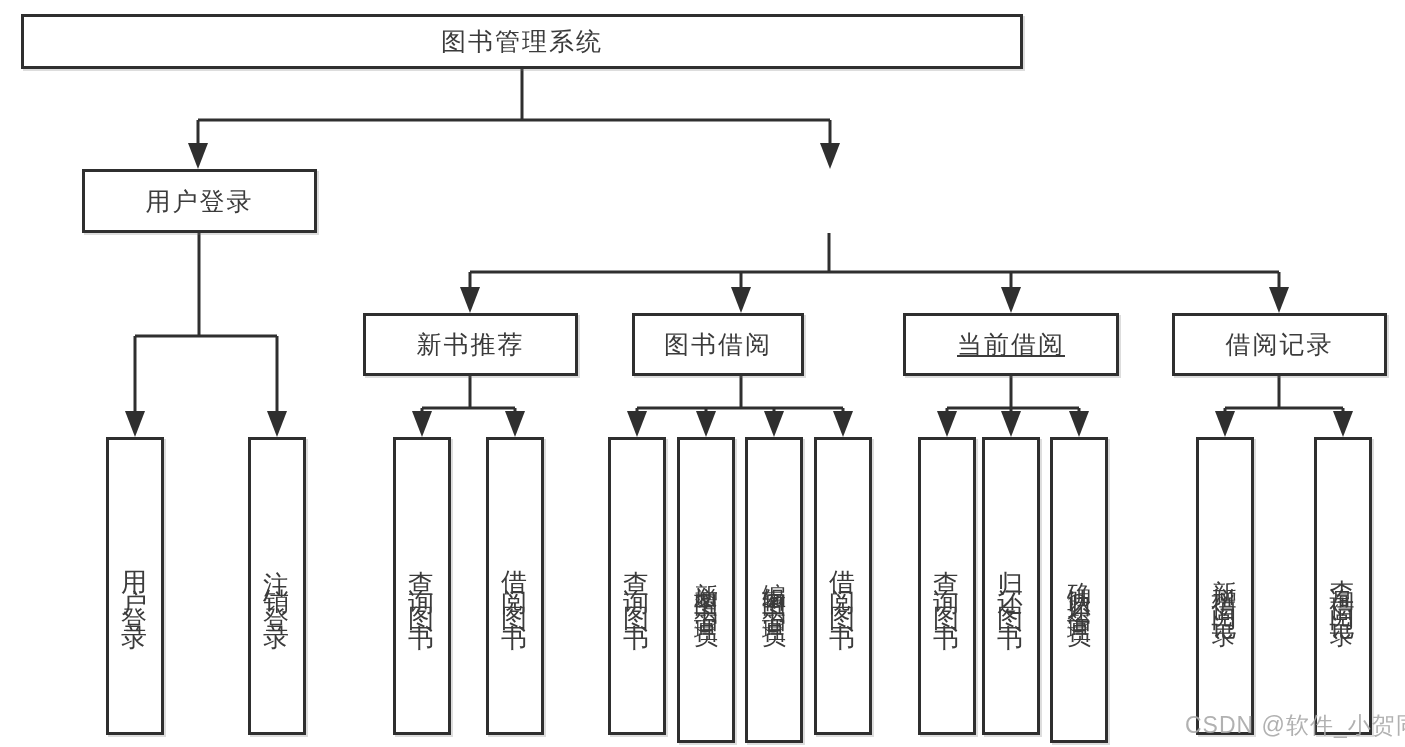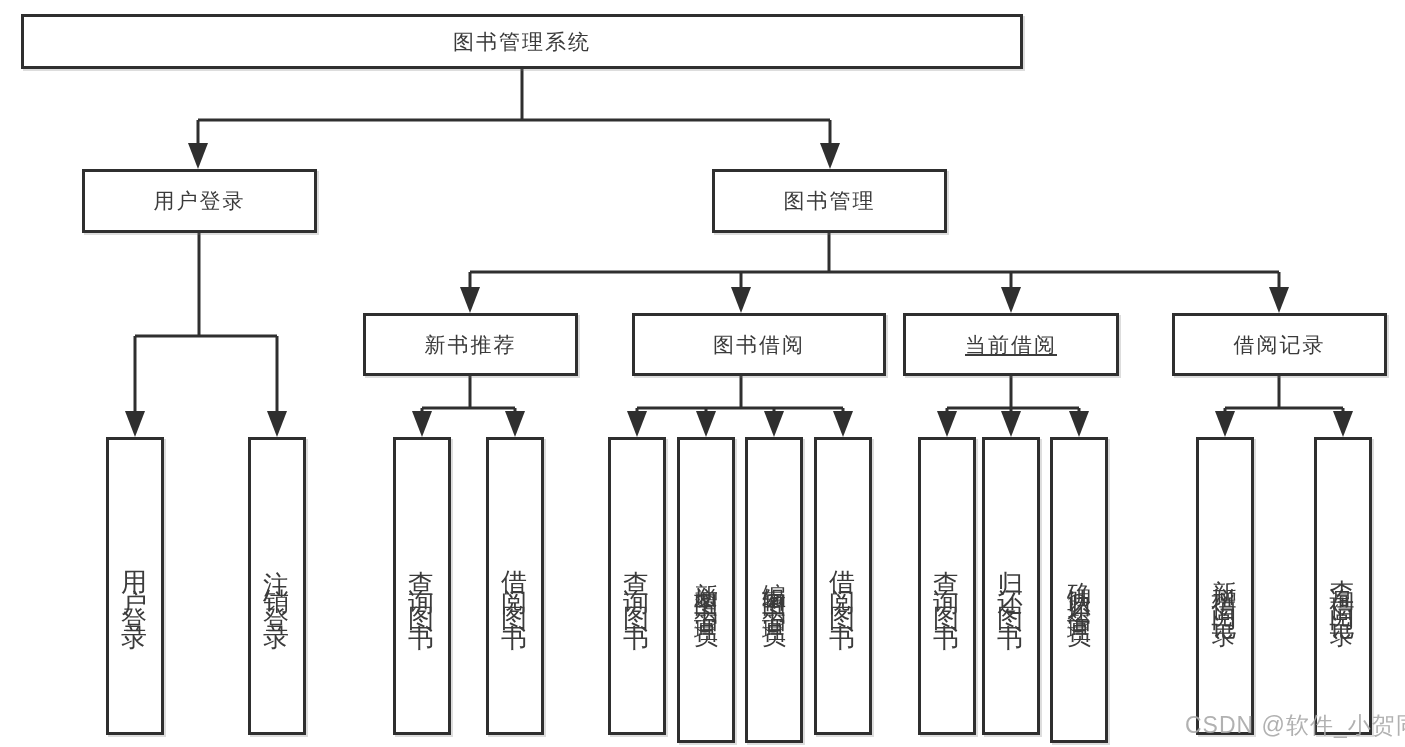--- a/index.html
+++ b/index.html
@@ -27,21 +27,21 @@
     background: #ffffff;
     border: 3px solid #2f2f2f;
     display: flex;
     align-items: center;
     justify-content: center;
     color: #3b3b3b;
     z-index: 2;
     box-shadow: 2px 2px 0 rgba(120,120,120,0.25);
   }
   .h-label {
-    font-size: 21px;
+    font-size: 25px;
     letter-spacing: 2px;
     white-space: nowrap;
   }
   .v-label {
     writing-mode: vertical-rl;
     text-orientation: mixed;
     font-size: 26px;
     letter-spacing: 18px;
     white-space: nowrap;
   }
@@ -55,21 +55,21 @@
   }
   
   .root-box   { left: 21px;  top: 14px;  width: 1002px; height: 55px; }
   
   .l1 { width: 235px; height: 64px; top: 169px; }
   .b-login  { left: 82px; }
   .b-manage { left: 712px; }
   
   .l2 { height: 63px; top: 313px; }
   .g-recommend { left: 363px;  width: 215px; }
-  .g-borrow    { left: 632px;  width: 254px; }
+  .g-borrow    { left: 632px;  width: 172px; }
   .g-current   { left: 903px;  width: 216px; text-decoration: underline; }
   .g-records   { left: 1172px; width: 215px; }
   
   .leaf { top: 437px; width: 58px; height: 298px; }
   .leaf.tall { height: 306px; }
   .lf-1  { left: 106px; }
   .lf-2  { left: 248px; }
   .lf-3  { left: 393px; }
   .lf-4  { left: 486px; }
   .lf-5  { left: 608px; }
@@ -164,23 +164,20 @@
     </g>
   </svg>
 
   <div class="box root-box">
     <span class="h-label">图书管理系统</span>
   </div>
 
   <div class="box l1 b-login">
     <span class="h-label">用户登录</span>
   </div>
-  <div class="box l1 b-manage">
-    <span class="h-label">图书管理</span>
-  </div>
 
   <div class="box l2 g-recommend">
     <span class="h-label">新书推荐</span>
   </div>
   <div class="box l2 g-borrow">
     <span class="h-label">图书借阅</span>
   </div>
   <div class="box l2 g-current">
     <span class="h-label">当前借阅</span>
   </div>

